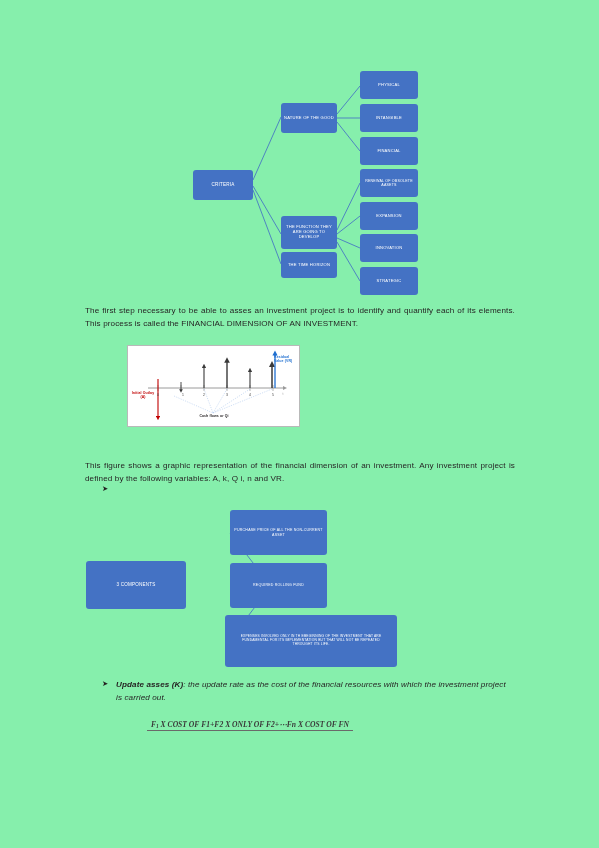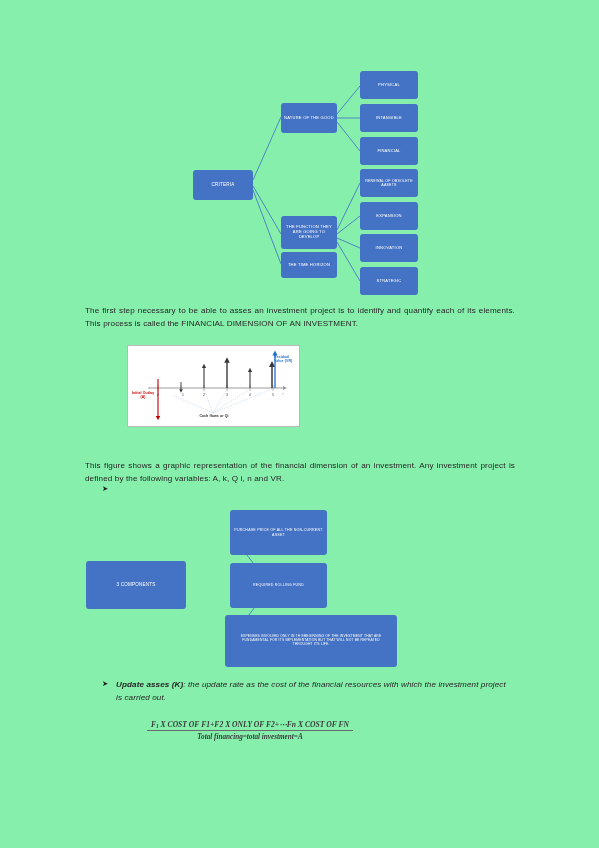--- a/index.html
+++ b/index.html
@@ -266,16 +266,15 @@
 
   <div class="bullet-row" style="left:102px; top:678px; width:412px;">
     <span class="bullet-mark">➤</span>
     <span class="bullet-text">
       <b>Update asses (K)</b><span>: the update rate as the cost of the financial resources with which the investment project is carried out.</span>
     </span>
   </div>
 
   <div class="formula" style="left:105px; top:713px; width:290px;">
     <span class="numer"><span>F</span><span class="sub">1</span><span> X COST OF F1+F2 X ONLY OF F2+⋯Fn X COST OF FN</span></span>
-    <span class="denom">Total financing=total investment=A</span>
   </div>
 
 </div>
 
 </body></html>

